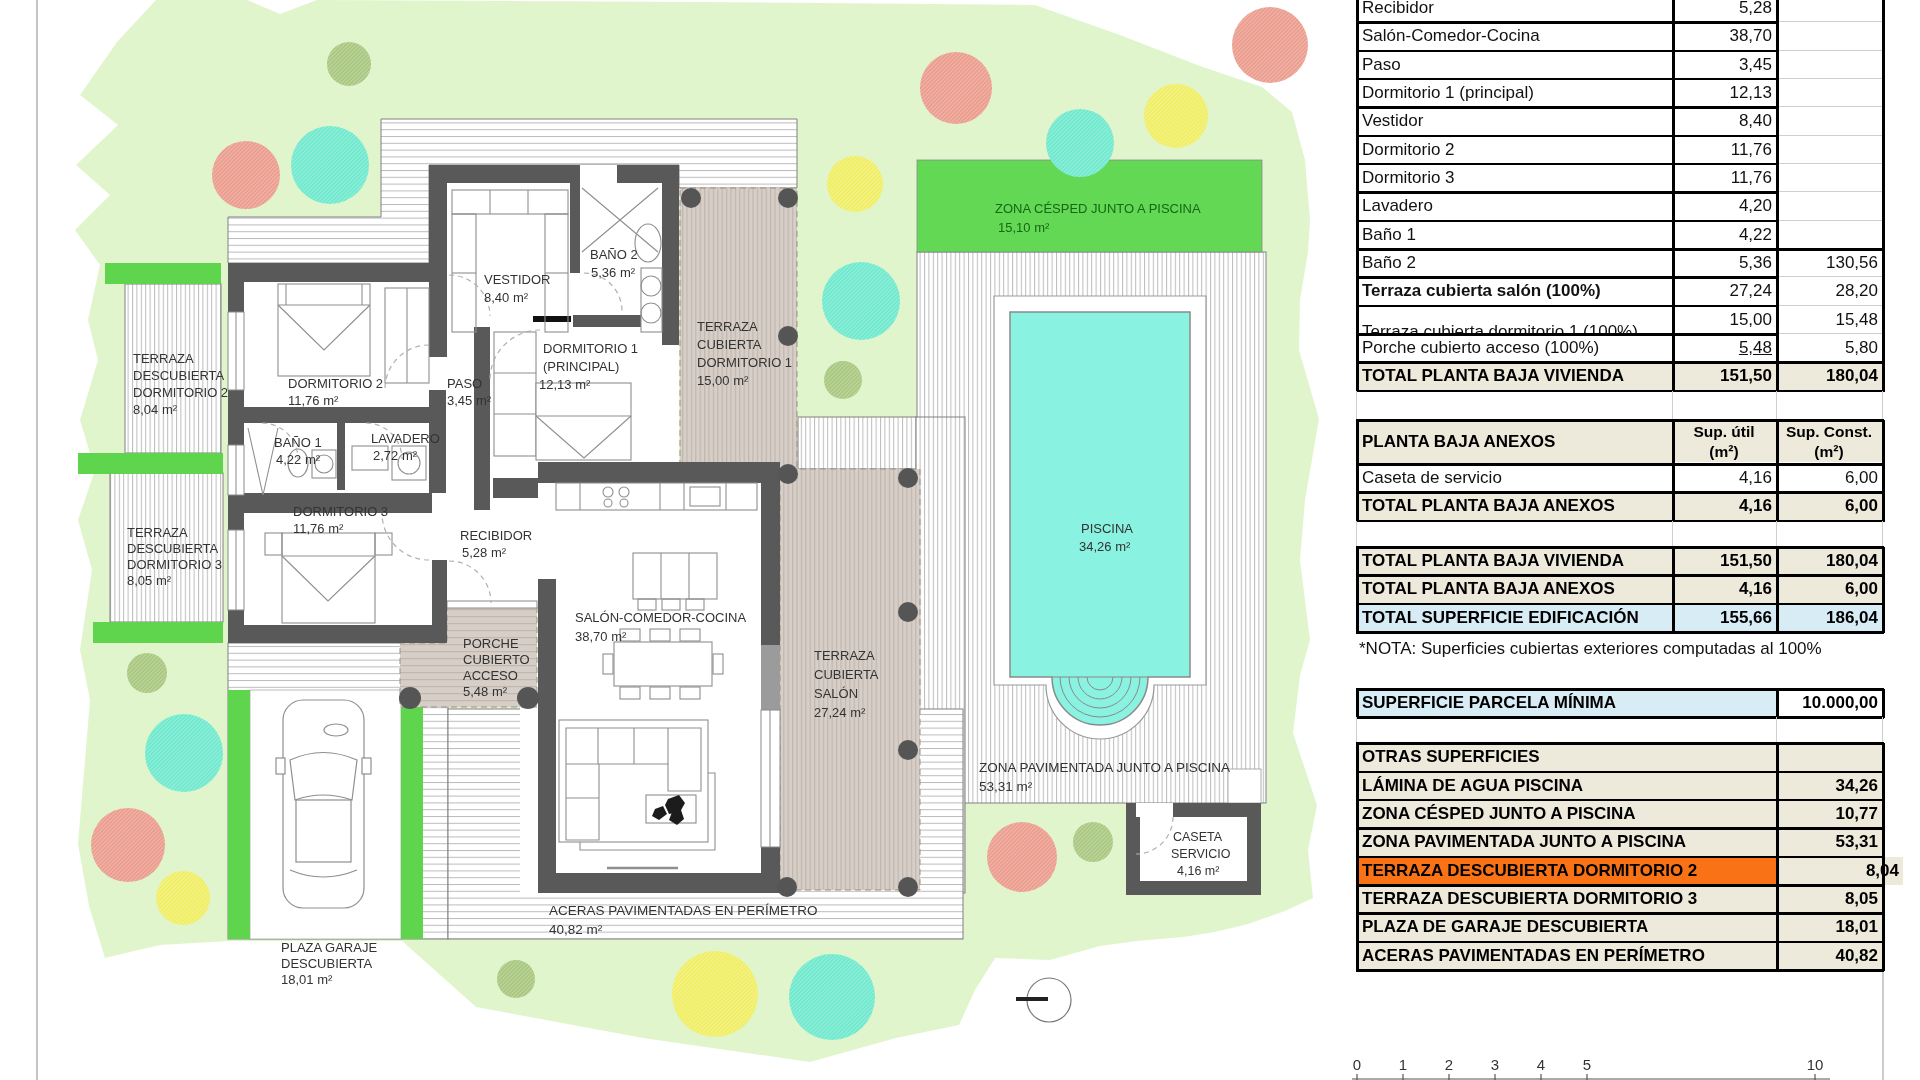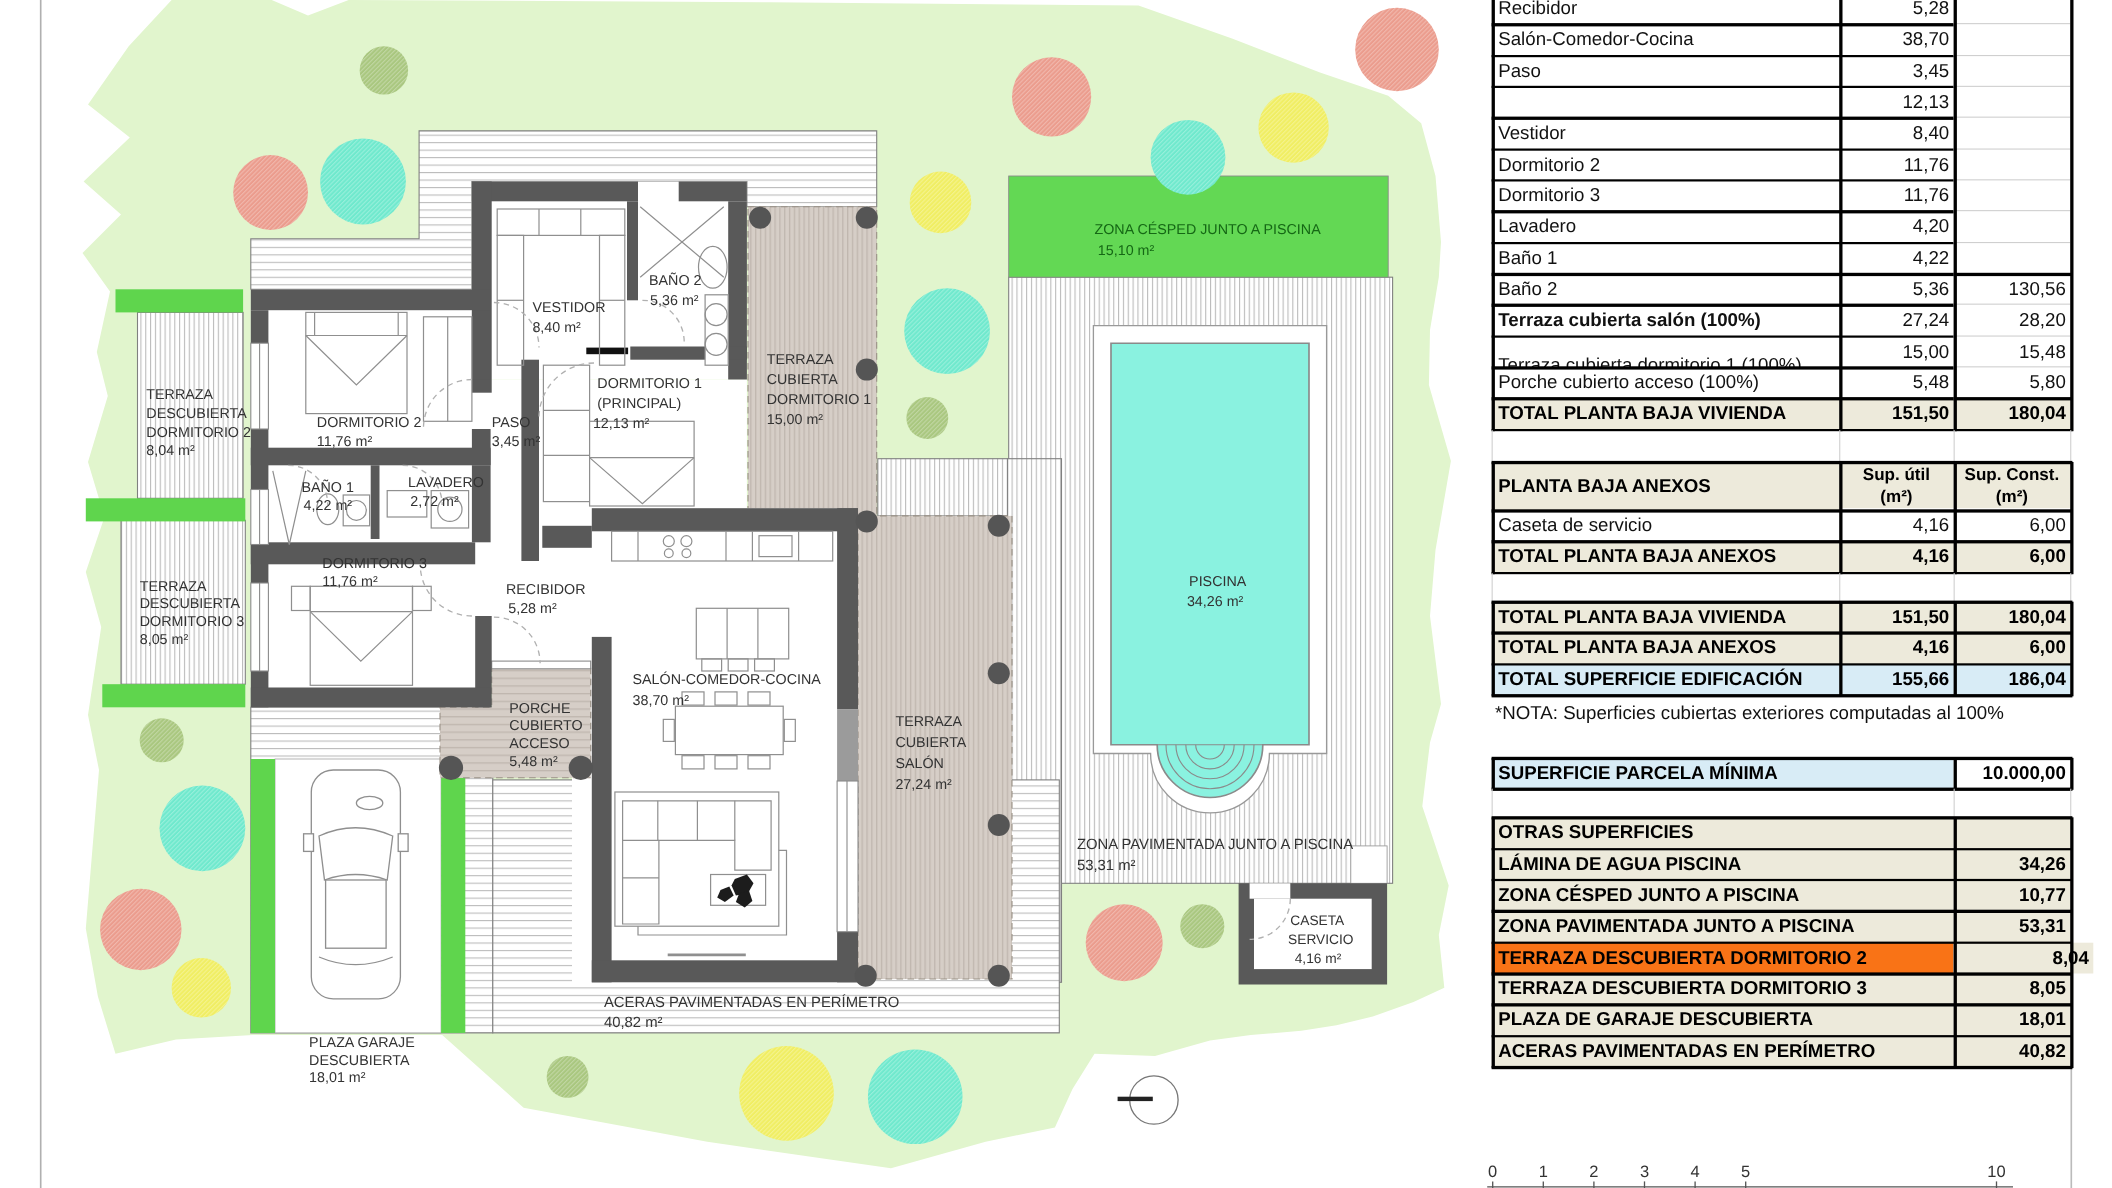--- a/index.html
+++ b/index.html
@@ -474,20 +474,21 @@
 
 <div class="cell" style="left:1356px;top:-6.2px;width:316px;height:28.4px;background:#fff;padding-left:6px;line-height:28.4px;">Recibidor</div>
 <div class="cell num" style="left:1672px;top:-6.2px;width:104px;height:28.4px;background:#fff;padding-right:4px;line-height:28.4px;">5,28</div>
 <div class="cell num" style="left:1776px;top:-6.2px;width:106px;height:28.4px;background:#fff;padding-right:4px;line-height:28.4px;"></div>
 <div class="cell" style="left:1356px;top:22.2px;width:316px;height:28.4px;background:#fff;padding-left:6px;line-height:28.4px;">Salón-Comedor-Cocina</div>
 <div class="cell num" style="left:1672px;top:22.2px;width:104px;height:28.4px;background:#fff;padding-right:4px;line-height:28.4px;">38,70</div>
 <div class="cell num" style="left:1776px;top:22.2px;width:106px;height:28.4px;background:#fff;padding-right:4px;line-height:28.4px;"></div>
 <div class="cell" style="left:1356px;top:50.5px;width:316px;height:28.4px;background:#fff;padding-left:6px;line-height:28.4px;">Paso</div>
 <div class="cell num" style="left:1672px;top:50.5px;width:104px;height:28.4px;background:#fff;padding-right:4px;line-height:28.4px;">3,45</div>
 <div class="cell num" style="left:1776px;top:50.5px;width:106px;height:28.4px;background:#fff;padding-right:4px;line-height:28.4px;"></div>
+<div class="cell" style="left:1356px;top:78.8px;width:316px;height:28.4px;background:#fff;padding-left:6px;line-height:28.4px;">Dormitorio 1 (principal)</div>
 <div class="cell num" style="left:1672px;top:78.8px;width:104px;height:28.4px;background:#fff;padding-right:4px;line-height:28.4px;">12,13</div>
 <div class="cell num" style="left:1776px;top:78.8px;width:106px;height:28.4px;background:#fff;padding-right:4px;line-height:28.4px;"></div>
 <div class="cell" style="left:1356px;top:107.2px;width:316px;height:28.4px;background:#fff;padding-left:6px;line-height:28.4px;">Vestidor</div>
 <div class="cell num" style="left:1672px;top:107.2px;width:104px;height:28.4px;background:#fff;padding-right:4px;line-height:28.4px;">8,40</div>
 <div class="cell num" style="left:1776px;top:107.2px;width:106px;height:28.4px;background:#fff;padding-right:4px;line-height:28.4px;"></div>
 <div class="cell" style="left:1356px;top:135.5px;width:316px;height:28.4px;background:#fff;padding-left:6px;line-height:28.4px;">Dormitorio 2</div>
 <div class="cell num" style="left:1672px;top:135.5px;width:104px;height:28.4px;background:#fff;padding-right:4px;line-height:28.4px;">11,76</div>
 <div class="cell num" style="left:1776px;top:135.5px;width:106px;height:28.4px;background:#fff;padding-right:4px;line-height:28.4px;"></div>
 <div class="cell" style="left:1356px;top:163.9px;width:316px;height:28.4px;background:#fff;padding-left:6px;line-height:28.4px;">Dormitorio 3</div>
 <div class="cell num" style="left:1672px;top:163.9px;width:104px;height:28.4px;background:#fff;padding-right:4px;line-height:28.4px;">11,76</div>
@@ -501,21 +502,21 @@
 <div class="cell" style="left:1356px;top:248.9px;width:316px;height:28.4px;background:#fff;padding-left:6px;line-height:28.4px;">Baño 2</div>
 <div class="cell num" style="left:1672px;top:248.9px;width:104px;height:28.4px;background:#fff;padding-right:4px;line-height:28.4px;">5,36</div>
 <div class="cell num" style="left:1776px;top:248.9px;width:106px;height:28.4px;background:#fff;padding-right:4px;line-height:28.4px;">130,56</div>
 <div class="cell" style="left:1356px;top:277.3px;width:316px;height:28.4px;background:#fff;padding-left:6px;line-height:28.4px;font-weight:bold;">Terraza cubierta salón (100%)</div>
 <div class="cell num" style="left:1672px;top:277.3px;width:104px;height:28.4px;background:#fff;padding-right:4px;line-height:28.4px;">27,24</div>
 <div class="cell num" style="left:1776px;top:277.3px;width:106px;height:28.4px;background:#fff;padding-right:4px;line-height:28.4px;">28,20</div>
 <div class="cell" style="left:1356px;top:305.6px;width:265px;height:28.4px;background:#fff;padding-left:6px;line-height:28.4px;margin-top:12px;">Terraza cubierta dormitorio 1 (100%)</div>
 <div class="cell num" style="left:1672px;top:305.6px;width:104px;height:28.4px;background:#fff;padding-right:4px;line-height:28.4px;">15,00</div>
 <div class="cell num" style="left:1776px;top:305.6px;width:106px;height:28.4px;background:#fff;padding-right:4px;line-height:28.4px;">15,48</div>
 <div class="cell" style="left:1356px;top:334.0px;width:316px;height:28.4px;background:#fff;padding-left:6px;line-height:28.4px;">Porche cubierto acceso (100%)</div>
-<div class="cell num" style="left:1672px;top:334.0px;width:104px;height:28.4px;background:#fff;padding-right:4px;line-height:28.4px;">5,48</div>
+<div class="cell num" style="left:1672px;top:334.0px;width:104px;height:28.4px;background:#fff;padding-right:4px;line-height:28.4px;text-decoration:underline;">5,48</div>
 <div class="cell num" style="left:1776px;top:334.0px;width:106px;height:28.4px;background:#fff;padding-right:4px;line-height:28.4px;">5,80</div>
 <div class="cell bold" style="left:1356px;top:362.4px;width:316px;height:28.4px;background:#edeadb;padding-left:6px;line-height:28.4px;">TOTAL PLANTA BAJA VIVIENDA</div>
 <div class="cell num bold" style="left:1672px;top:362.4px;width:104px;height:28.4px;background:#edeadb;padding-right:4px;line-height:28.4px;">151,50</div>
 <div class="cell num bold" style="left:1776px;top:362.4px;width:106px;height:28.4px;background:#edeadb;padding-right:4px;line-height:28.4px;">180,04</div>
 <div class="hline" style="left:1356px;top:21.2px;width:420px;"></div>
 <div class="hline" style="left:1356px;top:49.5px;width:420px;"></div>
 <div class="hline" style="left:1356px;top:77.9px;width:420px;"></div>
 <div class="hline" style="left:1356px;top:106.2px;width:420px;"></div>
 <div class="hline" style="left:1356px;top:134.6px;width:420px;"></div>
 <div class="hline" style="left:1356px;top:162.9px;width:420px;"></div>

